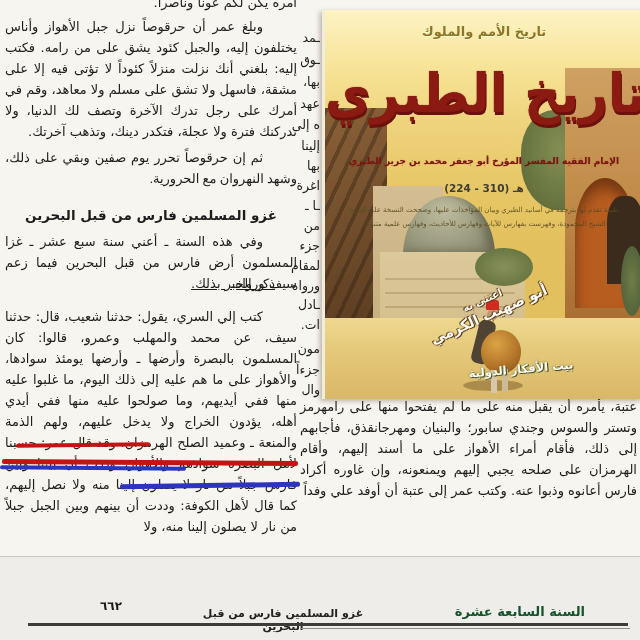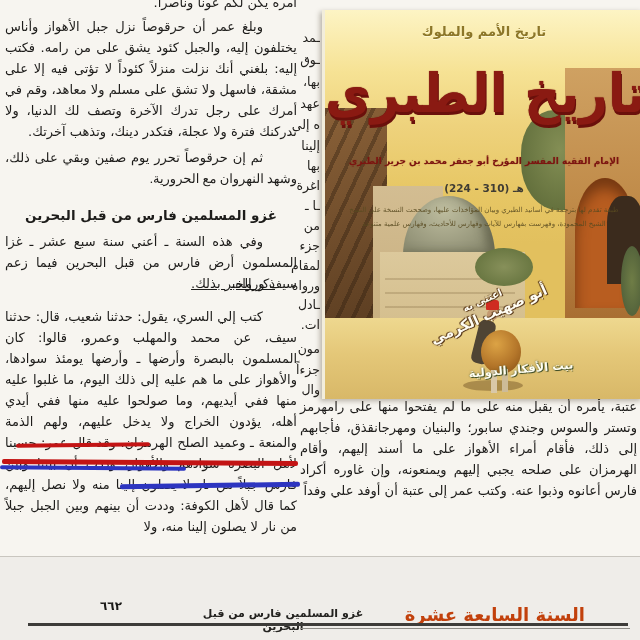--- a/index.html
+++ b/index.html
@@ -125,21 +125,21 @@
   .publisher{
     left:138px;top:352px;width:116px;text-align:center;
     color:#fffef2;font-weight:bold;font-size:11.5px;
     transform:rotate(-5deg);
     text-shadow:0 0 2px #4c5a2e,1px 1px 0 #44502a;
     white-space:nowrap;
   }
   
   .divider-top{position:absolute;left:0;top:556px;width:640px;height:1px;background:#c9c6bf;}
   .footer-band{position:absolute;left:0;top:557px;width:640px;height:83px;background:#efede9;}
-  .footer-year{position:absolute;top:604px;right:55px;direction:rtl;font-weight:bold;font-size:18px;color:#c2410c;}
+  .footer-year{position:absolute;top:604px;right:55px;direction:rtl;font-weight:bold;font-size:13px;color:#14532d;}
   .footer-chapter{position:absolute;top:607px;left:183px;width:200px;text-align:center;direction:rtl;font-weight:bold;font-size:11px;color:#23221f;}
   .footer-pagenum{position:absolute;top:599px;left:52px;font-weight:bold;font-size:12px;color:#1b1a18;direction:rtl;margin-left:48px;}
   .footer-rule{position:absolute;left:28px;top:623px;width:600px;height:2.5px;background:#3d3c39;}
   .footer-rule2{position:absolute;left:300px;top:628px;width:330px;height:1px;background:#8f8d88;}
 </style>
 </head>
 <body>
 
 <div class="col-left">
   <div class="par" style="top:-8px;">أمره يكن لكم عوناً وناصراً.</div>

